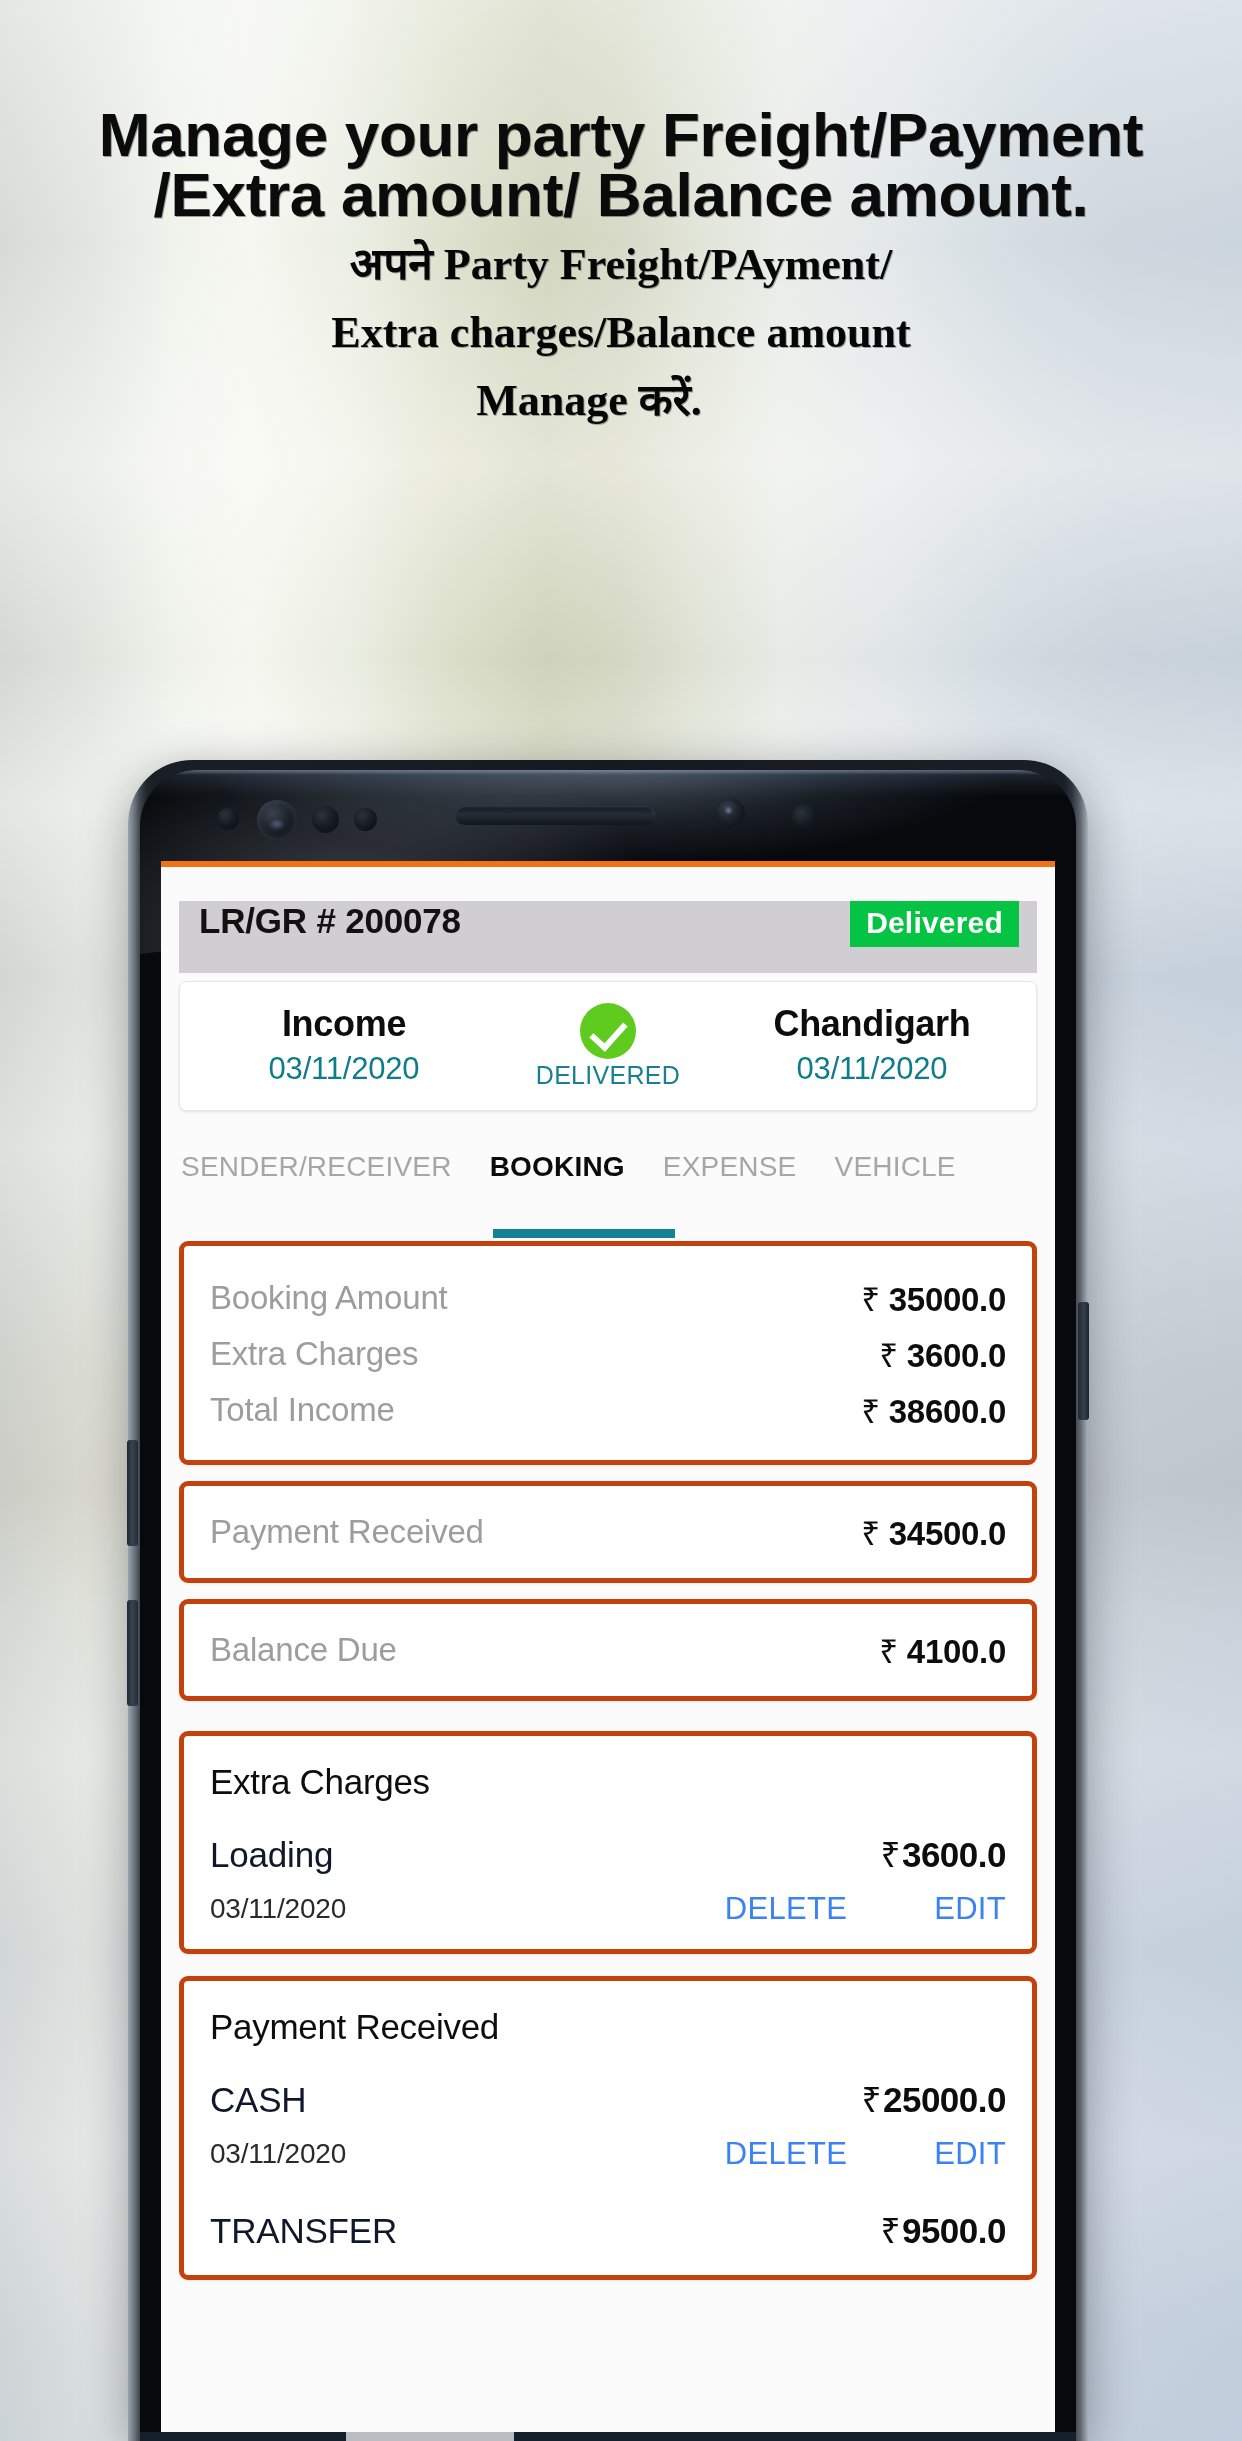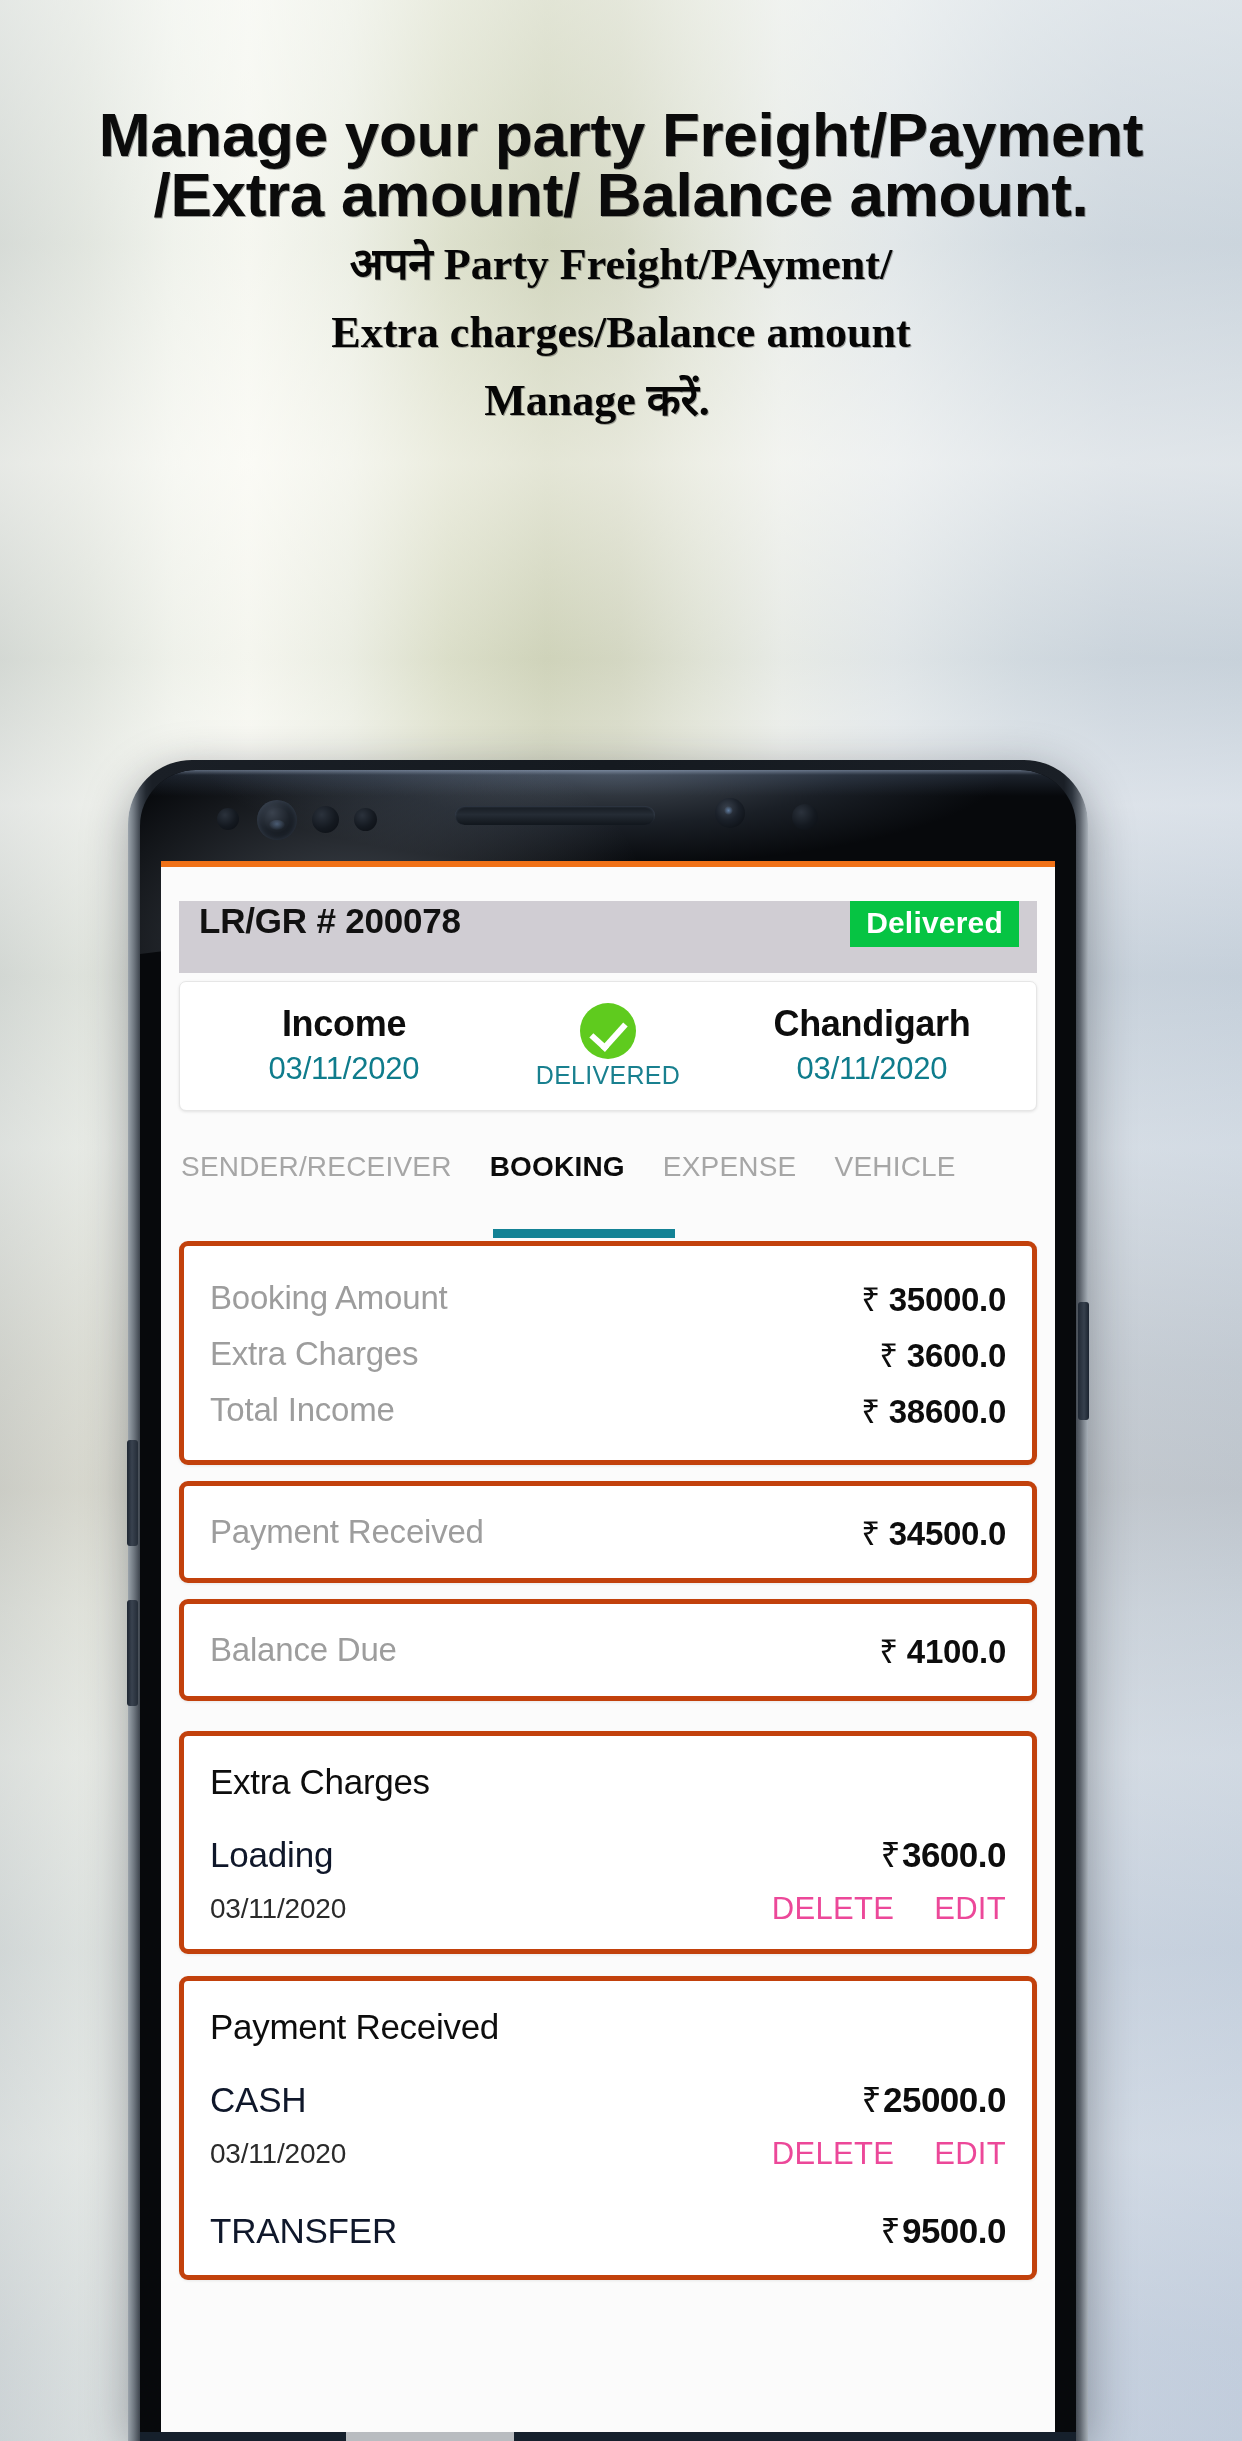--- a/index.html
+++ b/index.html
@@ -69,21 +69,21 @@
     font-family:"Liberation Serif", serif;
     font-weight:bold;
     font-size:44px;
     line-height:105px;
     text-align:center;
     color:#060606;
     text-shadow:1px 1px 0 rgba(0,0,0,0.3);
   }
   #hl-hi-1 { position:absolute; top:212px; left:0; width:1242px; }
   #hl-hi-2 { position:absolute; top:280px; left:0; width:1242px; }
-  #hl-hi-3 { position:absolute; top:348px; left:16px; width:1162px;font-family:Liberation Serif, serif; }
+  #hl-hi-3 { position:absolute; top:348px; left:8px; width:1162px;font-family:Liberation Serif, serif; }
 
   
   #phone {
     position:absolute;
     left:128px; top:760px;
     width:960px; height:1681px;
     z-index:10;
   }
   
   #phone-frame {
@@ -293,21 +293,21 @@
     font-size:35px; color:#0d0d0d; font-weight:bold; letter-spacing:-0.5px;
   }
   .entry-amt .rs { font-weight:normal; margin-right:2px; }
   .entry-sub {
     display:flex; align-items:center; justify-content:space-between;
     margin-top:14px;
   }
   .entry-date { font-size:28px; color:#2a2a2a; letter-spacing:-0.2px; }
   .entry-actions { display:flex; gap:40px; }
   .action-link {
-    font-size:31px; color:#ec4899; letter-spacing:0.3px;
+    font-size:31px; color:#3b82f6; letter-spacing:0.3px;margin-left:47px;
   }
   .entry-gap { height:34px; }
 
   
   .side-btn {
     position:absolute;
     background:linear-gradient(to right, #1f2733 0%, #39424f 45%, #242c37 100%);
     border-radius:3px;
   }
   #btn-left-1 { left:-1px; top:680px; width:11px; height:106px; }

